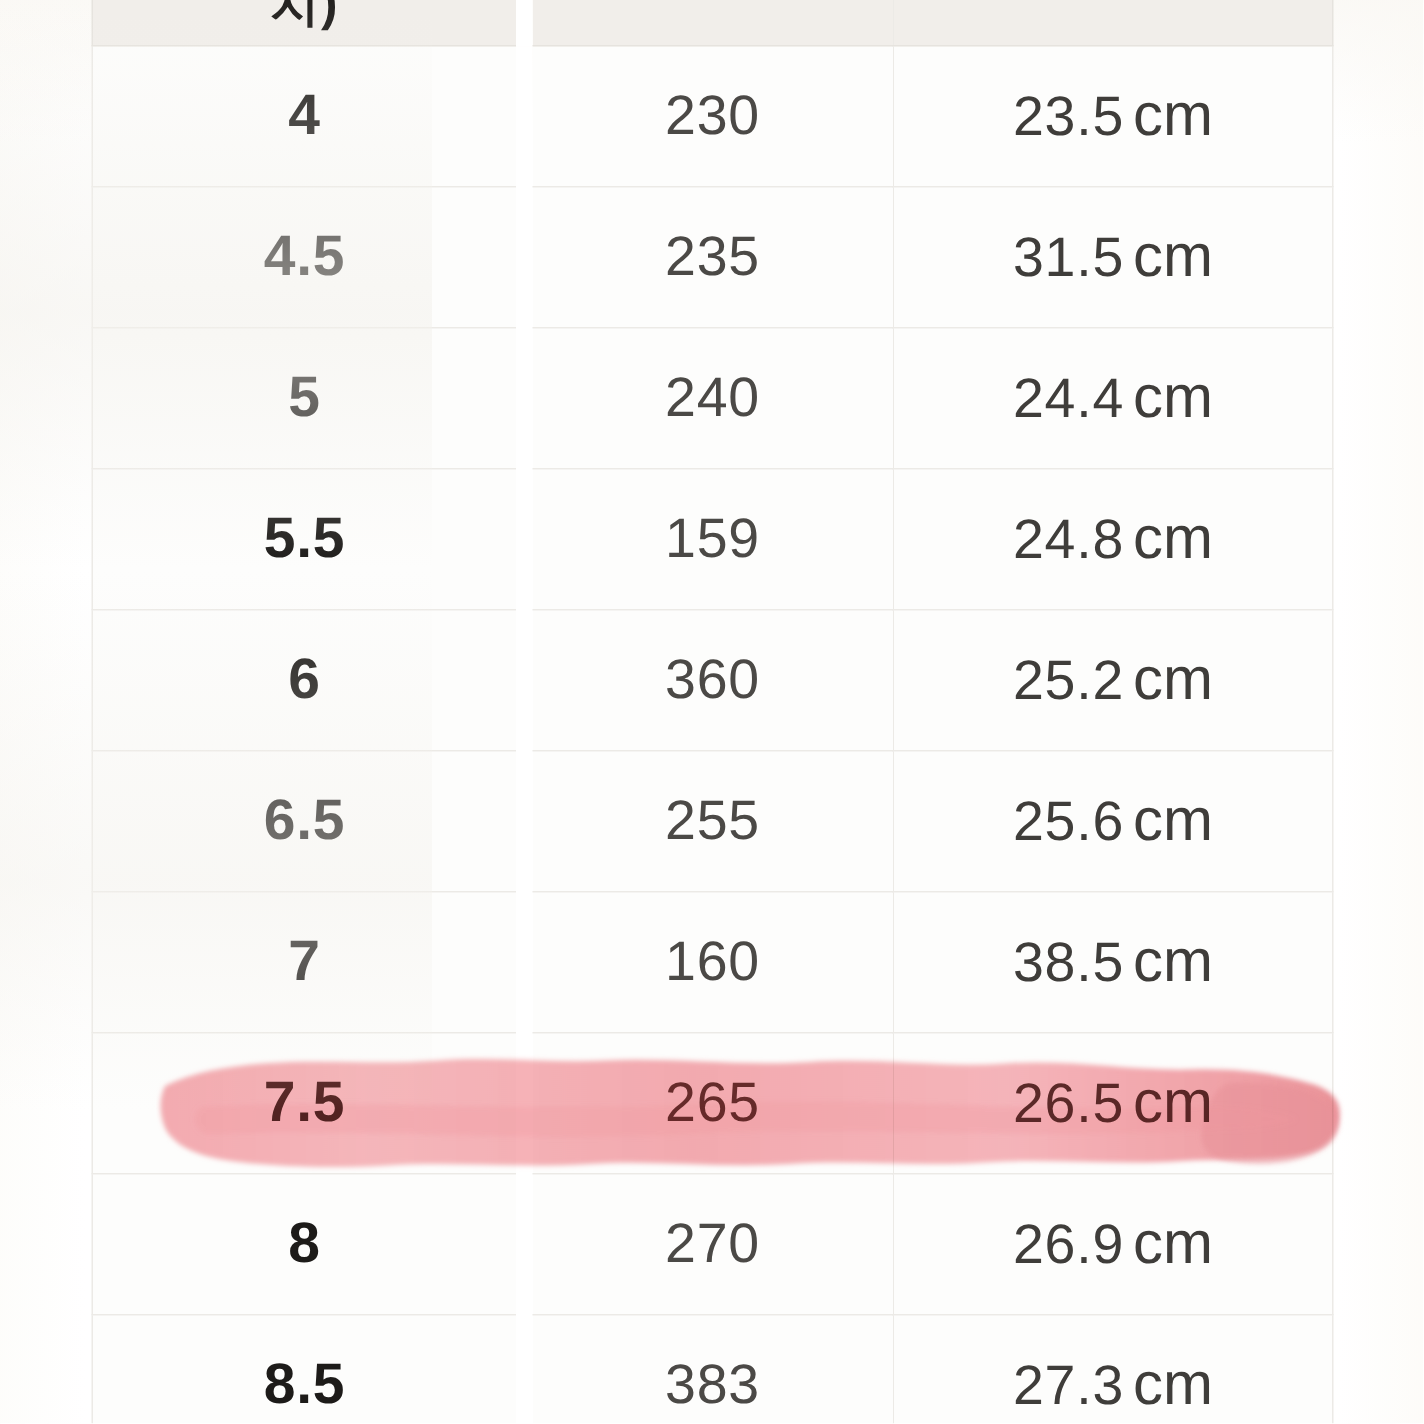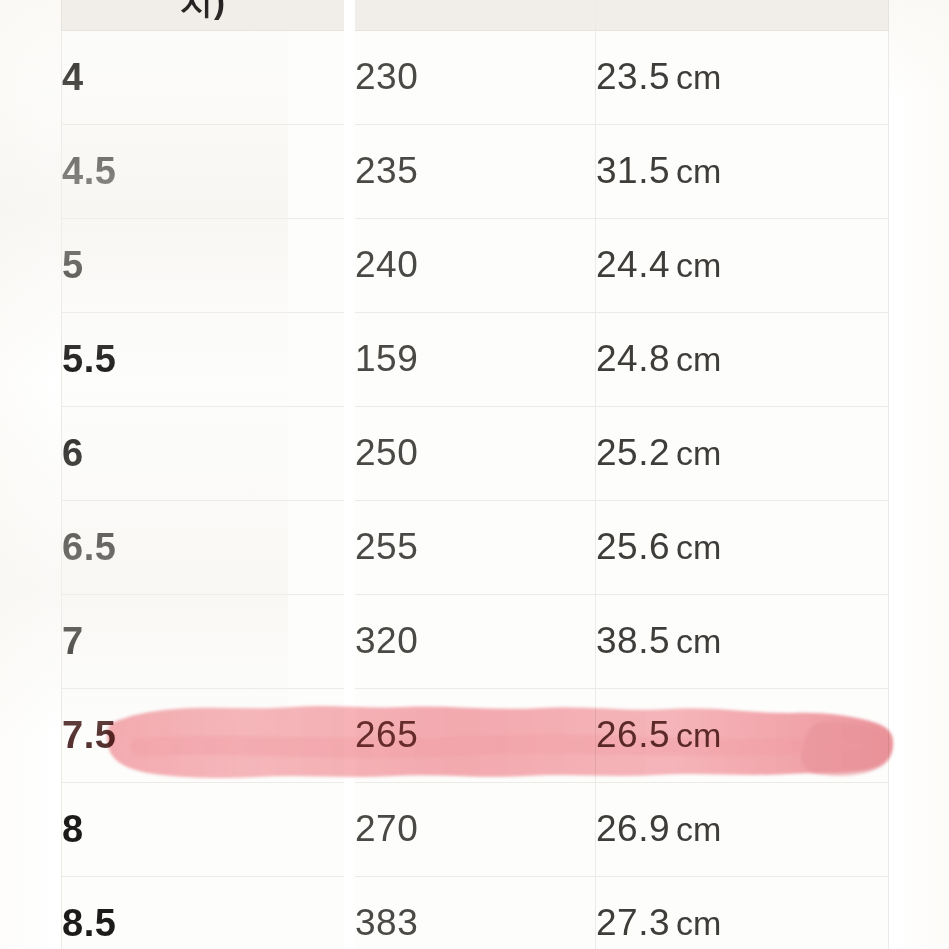--- a/index.html
+++ b/index.html
@@ -47,20 +47,21 @@
 
   #size-table col.c-us  { width: 288px; }  
   #size-table col.c-mm  { width: 246px; }  
   #size-table col.c-cm  { width: 293px; }  
 
   #size-table tr { height: 94px; }
 
   #size-table td,
   #size-table th {
     padding: 0;
+    text-align: center;
     vertical-align: middle;
     border-bottom: 1px solid #eceae6;
     background: #fdfdfc;
     position: relative;
   }
 
   
   #size-table td.col-us,
   #size-table th.col-us {
     border-right: 11px solid #ffffff;   
@@ -114,21 +115,21 @@
   .cm-val {
     font-size: 37px;
     font-weight: 300;
     color: #3f3d3a;
     letter-spacing: 0.5px;
     position: relative;
     z-index: 3;
     white-space: nowrap;
   }
   .cm-val .unit {
-    font-size: 34px;
+    font-size: 40px;
     margin-left: 6px;
     letter-spacing: 0;
   }
 
   
   tr.is-highlighted .us-val { color: #55322f; }
   tr.is-highlighted .mm-val { color: #6a3f3c; }
   tr.is-highlighted .cm-val { color: #5e3a37; }
 
   
@@ -201,31 +202,31 @@
           <td class="col-mm"><span class="mm-val">240</span></td>
           <td class="col-cm"><span class="cm-val"><span>24.4</span><span class="unit">cm</span></span></td>
         </tr>
         <tr>
           <td class="col-us"><span class="us-val">5.5</span></td>
           <td class="col-mm"><span class="mm-val">159</span></td>
           <td class="col-cm"><span class="cm-val"><span>24.8</span><span class="unit">cm</span></span></td>
         </tr>
         <tr>
           <td class="col-us"><span class="us-val">6</span></td>
-          <td class="col-mm"><span class="mm-val">250</span></td>
+          <td class="col-mm"><span class="mm-val">360</span></td>
           <td class="col-cm"><span class="cm-val"><span>25.2</span><span class="unit">cm</span></span></td>
         </tr>
         <tr>
           <td class="col-us"><span class="us-val">6.5</span></td>
           <td class="col-mm"><span class="mm-val">255</span></td>
           <td class="col-cm"><span class="cm-val"><span>25.6</span><span class="unit">cm</span></span></td>
         </tr>
         <tr>
           <td class="col-us"><span class="us-val">7</span></td>
-          <td class="col-mm"><span class="mm-val">320</span></td>
+          <td class="col-mm"><span class="mm-val">160</span></td>
           <td class="col-cm"><span class="cm-val"><span>38.5</span><span class="unit">cm</span></span></td>
         </tr>
         <tr class="is-highlighted">
           <td class="col-us"><span class="us-val">7.5</span></td>
           <td class="col-mm"><span class="mm-val">265</span></td>
           <td class="col-cm"><span class="cm-val"><span>26.5</span><span class="unit">cm</span></span></td>
         </tr>
         <tr>
           <td class="col-us"><span class="us-val">8</span></td>
           <td class="col-mm"><span class="mm-val">270</span></td>

